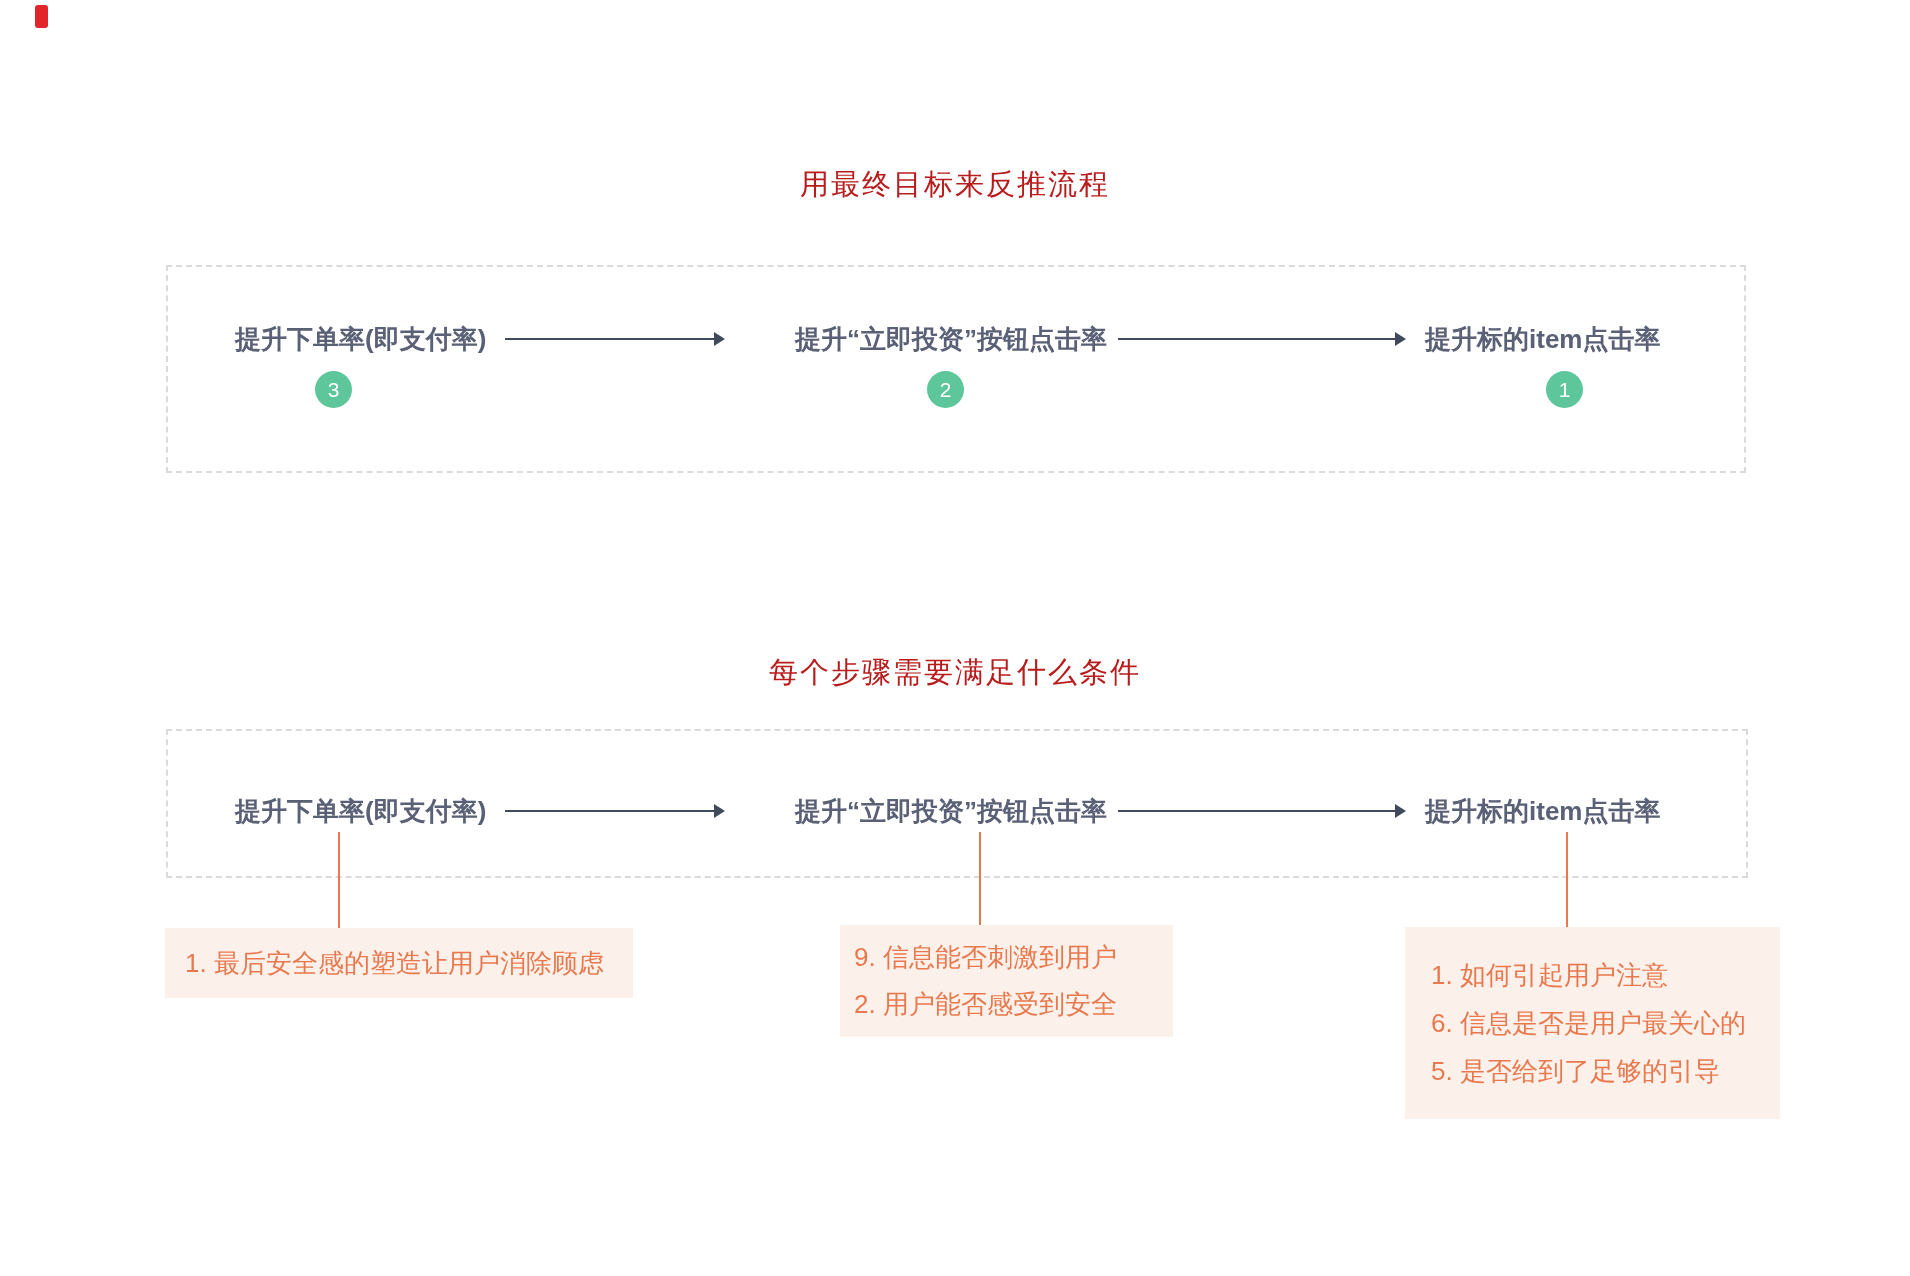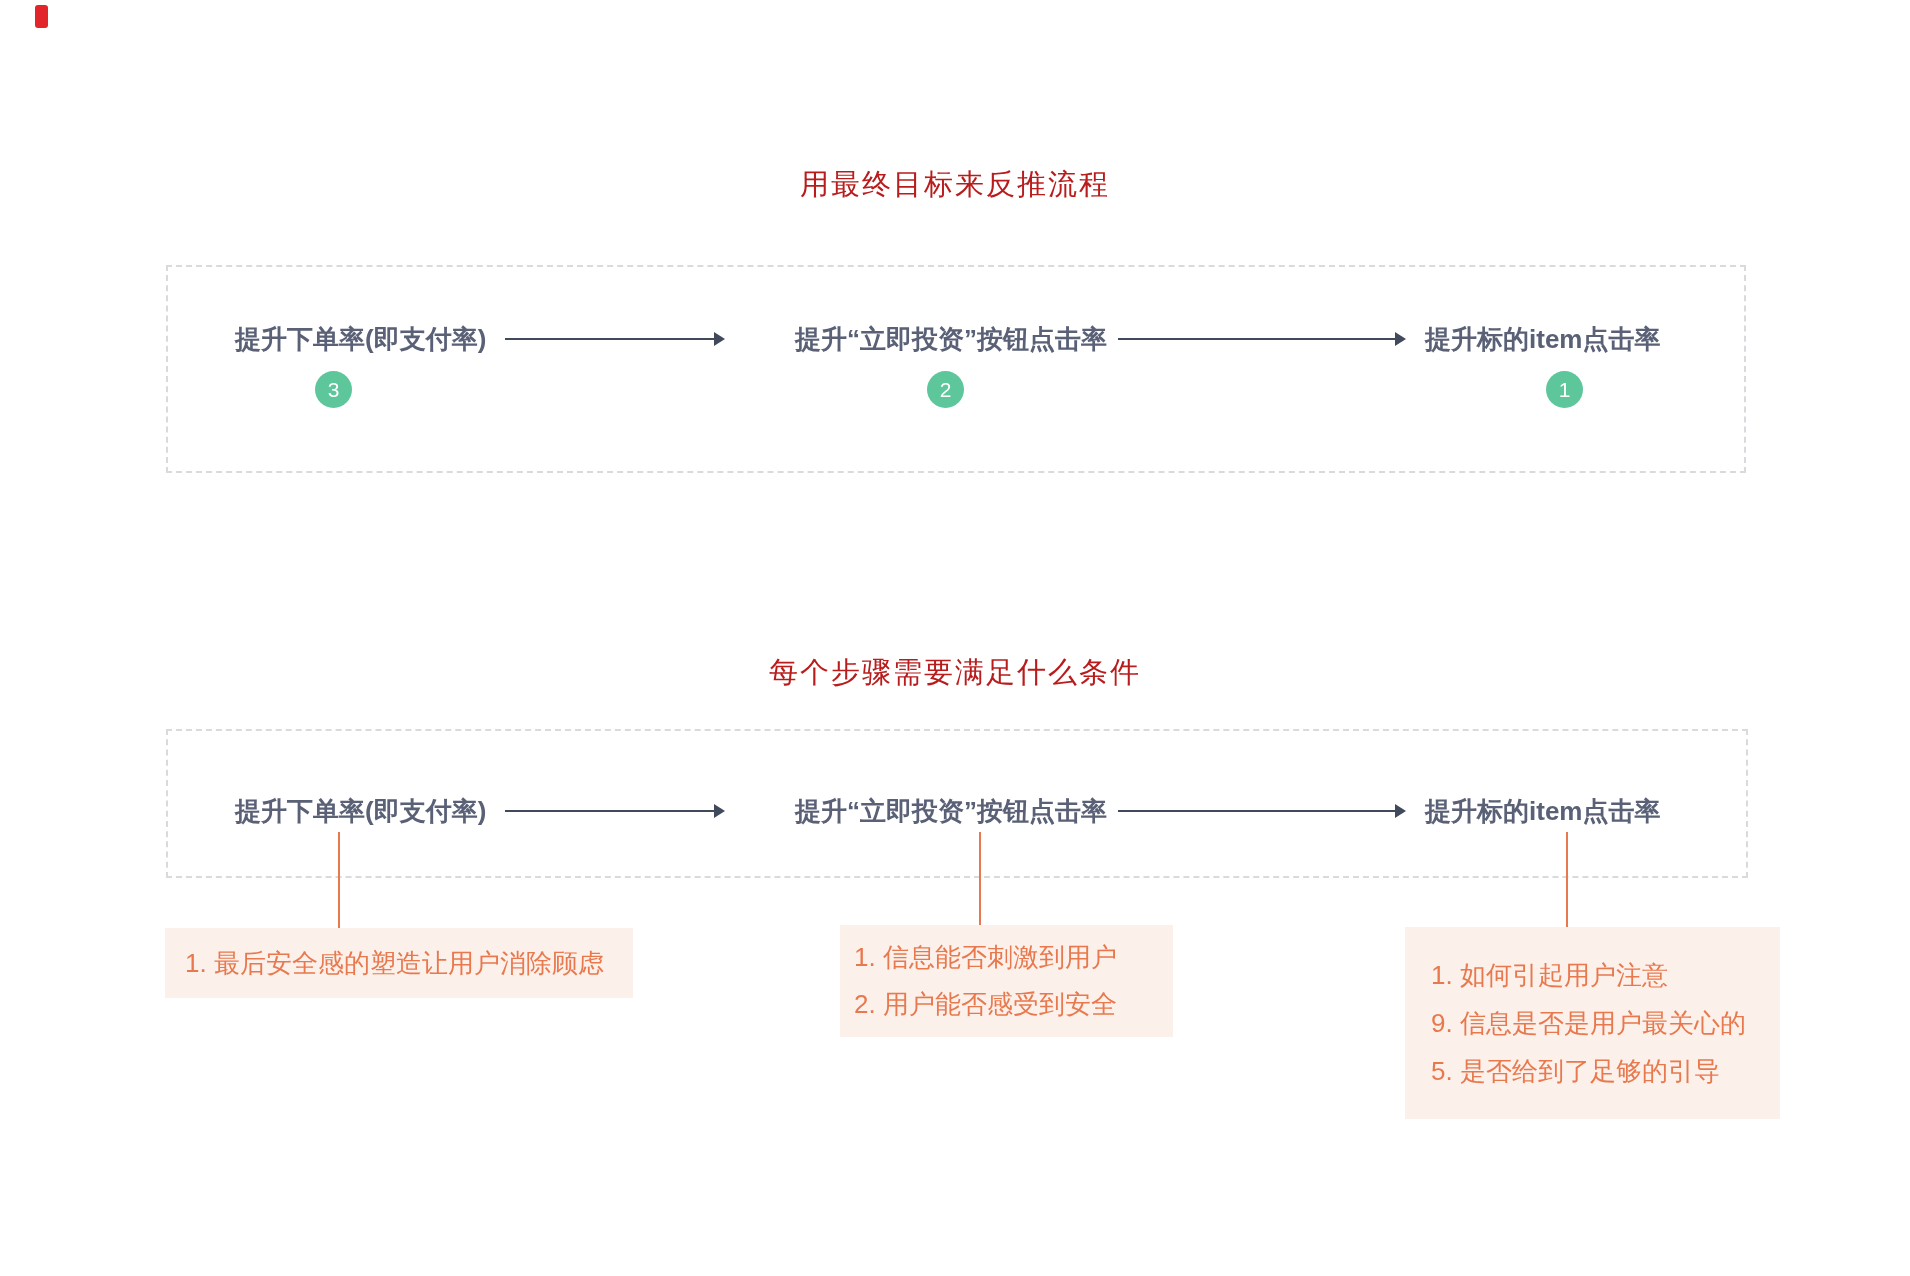--- a/index.html
+++ b/index.html
@@ -155,23 +155,23 @@
 
   <div class="vline v1"></div>
   <div class="vline v2"></div>
   <div class="vline v3"></div>
 
   <div class="note note-1">
     <div class="note-line">1. 最后安全感的塑造让用户消除顾虑</div>
   </div>
 
   <div class="note note-2">
-    <div class="note-line">1. 信息能否刺激到用户</div>
+    <div class="note-line">9. 信息能否刺激到用户</div>
     <div class="note-line">2. 用户能否感受到安全</div>
   </div>
 
   <div class="note note-3">
     <div class="note-line">1. 如何引起用户注意</div>
-    <div class="note-line">9. 信息是否是用户最关心的</div>
+    <div class="note-line">6. 信息是否是用户最关心的</div>
     <div class="note-line">5. 是否给到了足够的引导</div>
   </div>
 
 </div>
 
 </body></html>

